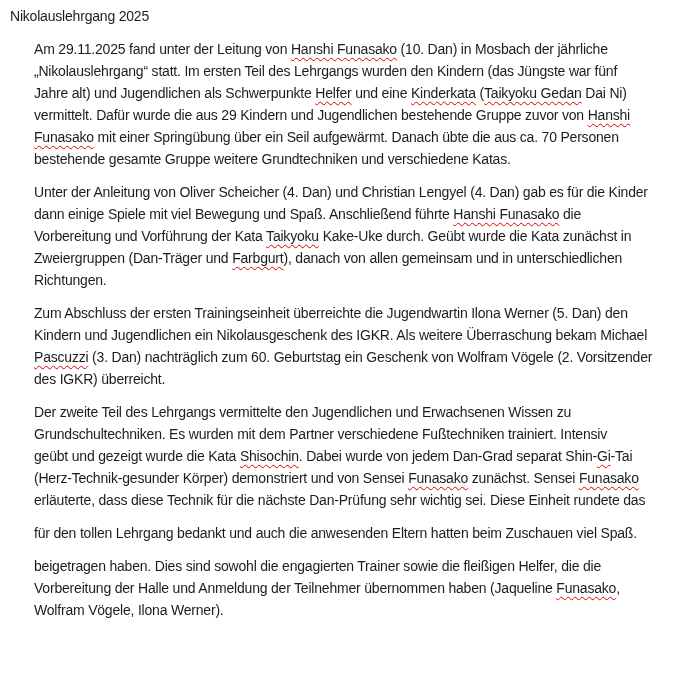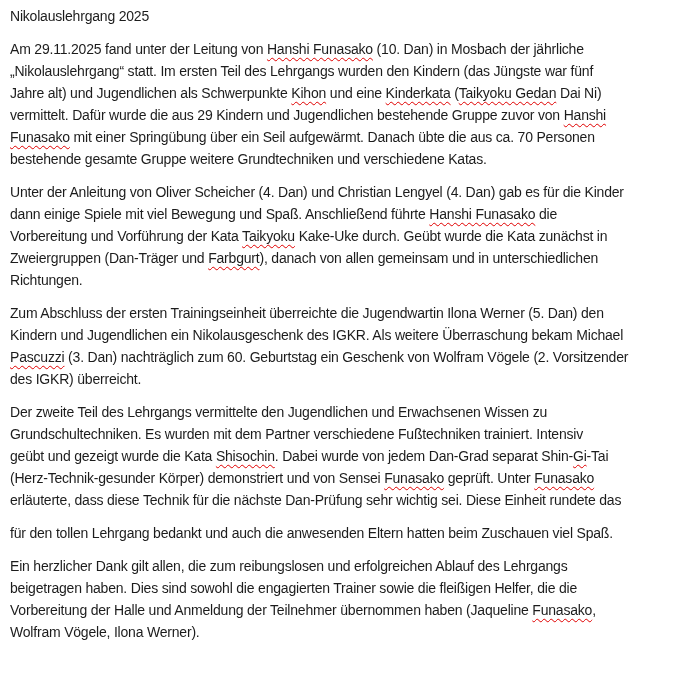--- a/index.html
+++ b/index.html
@@ -22,20 +22,21 @@
     padding: 5px 4px 0 10px;
   }
   .paragraph {
     margin: 0 0 11px 0;
   }
   .line {
     font-size: 14px;
     line-height: 22px;
     letter-spacing: -0.2px;
     white-space: pre;
+    margin-left: 24px;
   }
   .title-block .line,
   .title {
     font-size: 14px;
     line-height: 22px;
     letter-spacing: -0.2px;
     white-space: pre;
   }
   .misspelled {
     text-decoration-line: underline;
@@ -50,21 +51,21 @@
 <body>
 
 <div class="page">
   <div class="paragraph title-block">
     <div class="title">Nikolauslehrgang 2025</div>
   </div>
   <div>
       <div class="paragraph">
         <div class="line"><span class="run">Am 29.11.2025 fand unter der Leitung von </span><span class="run misspelled">Hanshi Funasako</span><span class="run"> (10. Dan) in Mosbach der jährliche</span></div>
         <div class="line"><span class="run">„Nikolauslehrgang“ statt. Im ersten Teil des Lehrgangs wurden den Kindern (das Jüngste war fünf</span></div>
-        <div class="line"><span class="run">Jahre alt) und Jugendlichen als Schwerpunkte </span><span class="run misspelled">Kihon</span><span class="run"> und eine </span><span class="run misspelled">Kinderkata</span><span class="run"> (</span><span class="run misspelled">Taikyoku Gedan</span><span class="run"> Dai Ni)</span></div>
+        <div class="line"><span class="run">Jahre alt) und Jugendlichen als Schwerpunkte </span><span class="run misspelled">Helfer</span><span class="run"> und eine </span><span class="run misspelled">Kinderkata</span><span class="run"> (</span><span class="run misspelled">Taikyoku Gedan</span><span class="run"> Dai Ni)</span></div>
         <div class="line"><span class="run">vermittelt. Dafür wurde die aus 29 Kindern und Jugendlichen bestehende Gruppe zuvor von </span><span class="run misspelled">Hanshi</span></div>
         <div class="line"><span class="run misspelled">Funasako</span><span class="run"> mit einer Springübung über ein Seil aufgewärmt. Danach übte die aus ca. 70 Personen</span></div>
         <div class="line"><span class="run">bestehende gesamte Gruppe weitere Grundtechniken und verschiedene Katas.</span></div>
       </div>
       <div class="paragraph">
         <div class="line"><span class="run">Unter der Anleitung von Oliver Scheicher (4. Dan) und Christian Lengyel (4. Dan) gab es für die Kinder</span></div>
         <div class="line"><span class="run">dann einige Spiele mit viel Bewegung und Spaß. Anschließend führte </span><span class="run misspelled">Hanshi Funasako</span><span class="run"> die</span></div>
         <div class="line"><span class="run">Vorbereitung und Vorführung der Kata </span><span class="run misspelled">Taikyoku</span><span class="run"> Kake-Uke durch. Geübt wurde die Kata zunächst in</span></div>
         <div class="line"><span class="run">Zweiergruppen (Dan-Träger und </span><span class="run misspelled">Farbgurt</span><span class="run">), danach von allen gemeinsam und in unterschiedlichen</span></div>
         <div class="line"><span class="run">Richtungen.</span></div>
@@ -72,26 +73,25 @@
       <div class="paragraph">
         <div class="line"><span class="run">Zum Abschluss der ersten Trainingseinheit überreichte die Jugendwartin Ilona Werner (5. Dan) den</span></div>
         <div class="line"><span class="run">Kindern und Jugendlichen ein Nikolausgeschenk des IGKR. Als weitere Überraschung bekam Michael</span></div>
         <div class="line"><span class="run misspelled">Pascuzzi</span><span class="run"> (3. Dan) nachträglich zum 60. Geburtstag ein Geschenk von Wolfram Vögele (2. Vorsitzender</span></div>
         <div class="line"><span class="run">des IGKR) überreicht.</span></div>
       </div>
       <div class="paragraph">
         <div class="line"><span class="run">Der zweite Teil des Lehrgangs vermittelte den Jugendlichen und Erwachsenen Wissen zu</span></div>
         <div class="line"><span class="run">Grundschultechniken. Es wurden mit dem Partner verschiedene Fußtechniken trainiert. Intensiv</span></div>
         <div class="line"><span class="run">geübt und gezeigt wurde die Kata </span><span class="run misspelled">Shisochin</span><span class="run">. Dabei wurde von jedem Dan-Grad separat Shin-</span><span class="run misspelled">Gi</span><span class="run">-Tai</span></div>
-        <div class="line"><span class="run">(Herz-Technik-gesunder Körper) demonstriert und von Sensei </span><span class="run misspelled">Funasako</span><span class="run"> geprüft. Unter </span><span class="run misspelled">Funasako</span></div>
+        <div class="line"><span class="run">(Herz-Technik-gesunder Körper) demonstriert und von Sensei </span><span class="run misspelled">Funasako</span><span class="run"> zunächst. Sensei </span><span class="run misspelled">Funasako</span></div>
         <div class="line"><span class="run">erläuterte, dass diese Technik für die nächste Dan-Prüfung sehr wichtig sei. Diese Einheit rundete das</span></div>
       </div>
       <div class="paragraph">
         <div class="line"><span class="run">für den tollen Lehrgang bedankt und auch die anwesenden Eltern hatten beim Zuschauen viel Spaß.</span></div>
       </div>
       <div class="paragraph">
-        <div class="line"><span class="run">Ein herzlicher Dank gilt allen, die zum reibungslosen und erfolgreichen Ablauf des Lehrgangs</span></div>
         <div class="line"><span class="run">beigetragen haben. Dies sind sowohl die engagierten Trainer sowie die fleißigen Helfer, die die</span></div>
         <div class="line"><span class="run">Vorbereitung der Halle und Anmeldung der Teilnehmer übernommen haben (Jaqueline </span><span class="run misspelled">Funasako</span><span class="run">,</span></div>
         <div class="line"><span class="run">Wolfram Vögele, Ilona Werner).</span></div>
       </div>
     </div>
 </div>
 
 </body></html>

